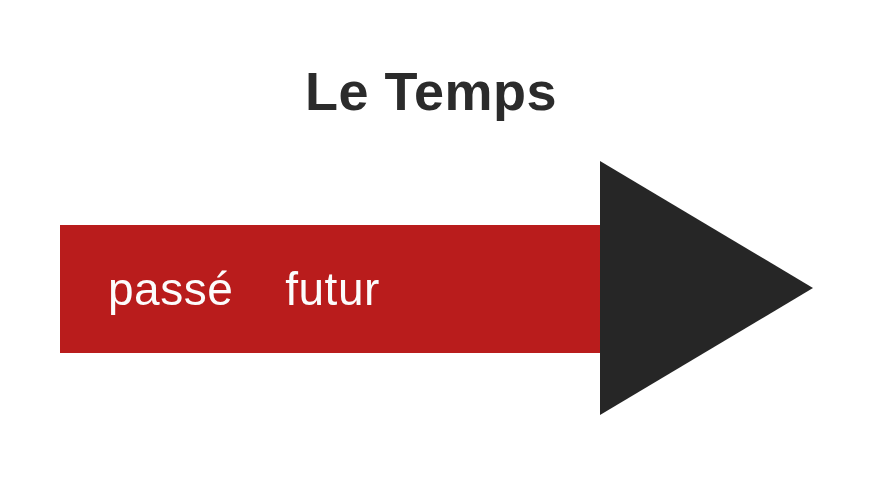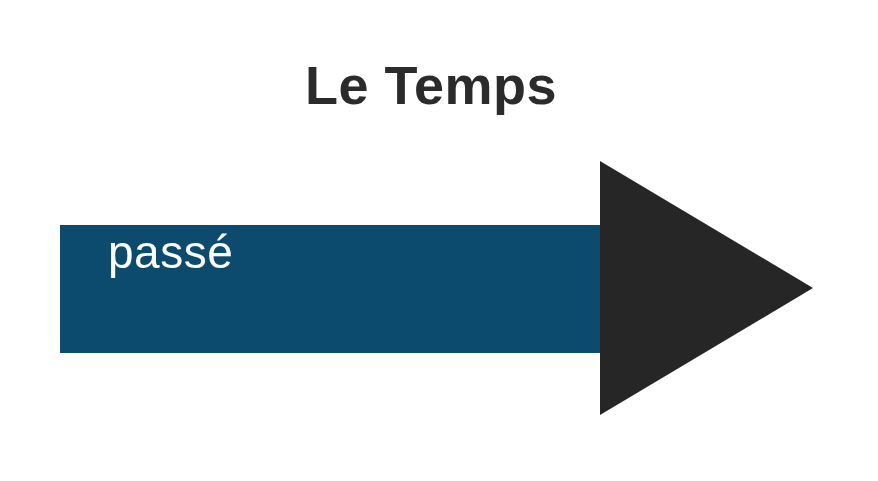--- a/index.html
+++ b/index.html
@@ -10,21 +10,21 @@
   }
   .canvas {
     position: relative;
     width: 878px;
     height: 481px;
     background: #ffffff;
     overflow: hidden;
   }
   .title {
     position: absolute;
-    top: 54px;
+    top: 60px;
     left: 0;
     width: 862px; 
     margin: 0;
     text-align: center;
     font-size: 54px;
     line-height: 62px;
     font-weight: 700;
     color: #2b2b2b;
     letter-spacing: 0.5px;
   }
@@ -34,22 +34,23 @@
     top: 161px;
     width: 753px;
     height: 254px;
   }
   .arrow-shaft {
     position: absolute;
     left: 0;
     top: 64px;
     width: 541px;
     height: 128px;
-    background: #0c4a6e;
+    background: #b91c1c;
     display: flex;
+    align-items: center;
     padding-left: 48px;
     gap: 52px;
     box-sizing: border-box;
   }
   .arrow-shaft span {
     color: #fcfcfc;
     font-size: 46px;
     font-weight: 400;
     white-space: nowrap;
     letter-spacing: 0.5px;
@@ -66,16 +67,17 @@
 </style>
 </head>
 <body>
 
 <div class="canvas">
   <h1 class="title">Le Temps</h1>
 
   <div class="arrow">
     <div class="arrow-shaft">
       <span>passé</span>
+      <span>futur</span>
     </div>
     <div class="arrow-head"></div>
   </div>
 </div>
 
 </body></html>

